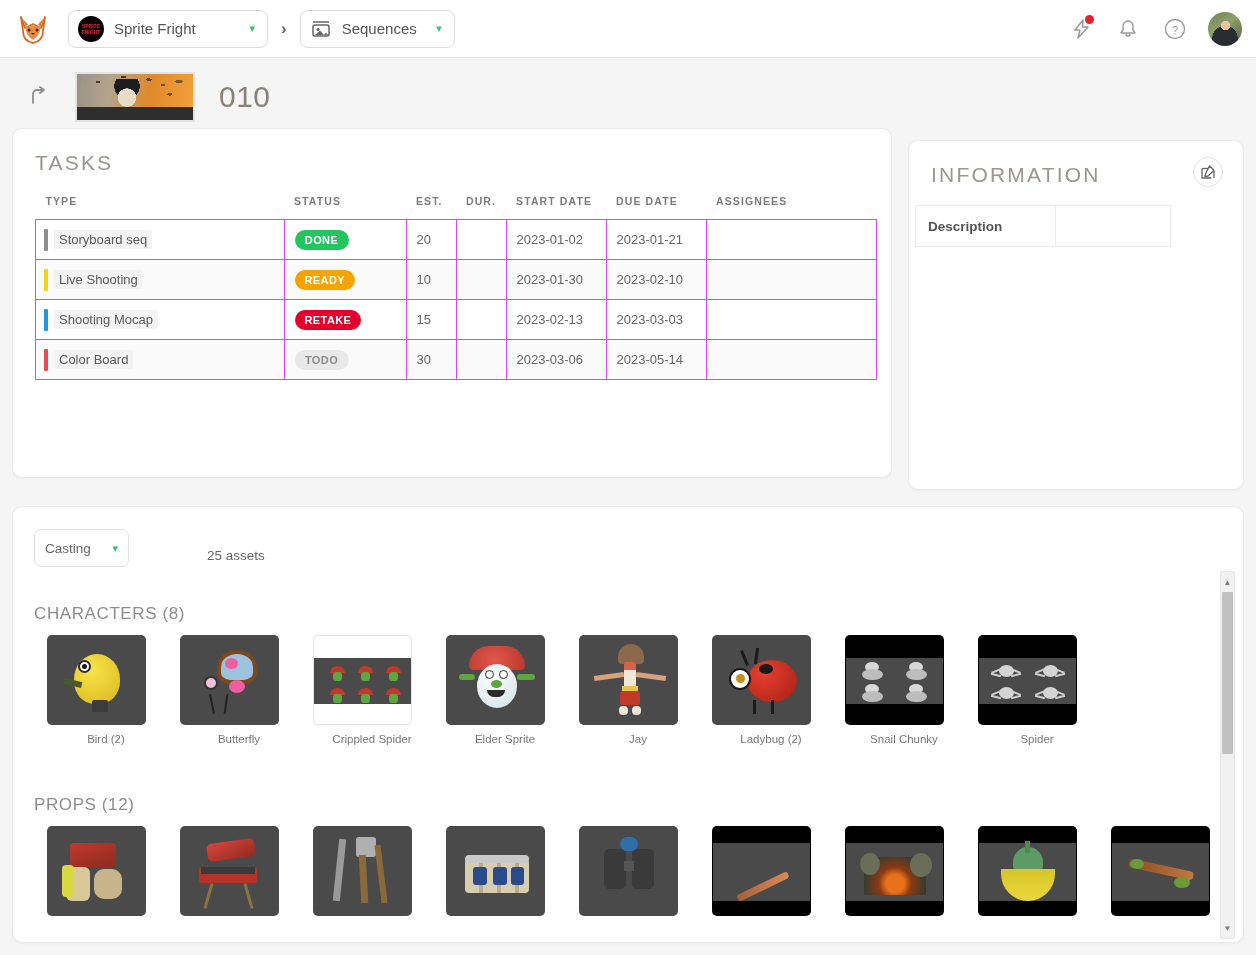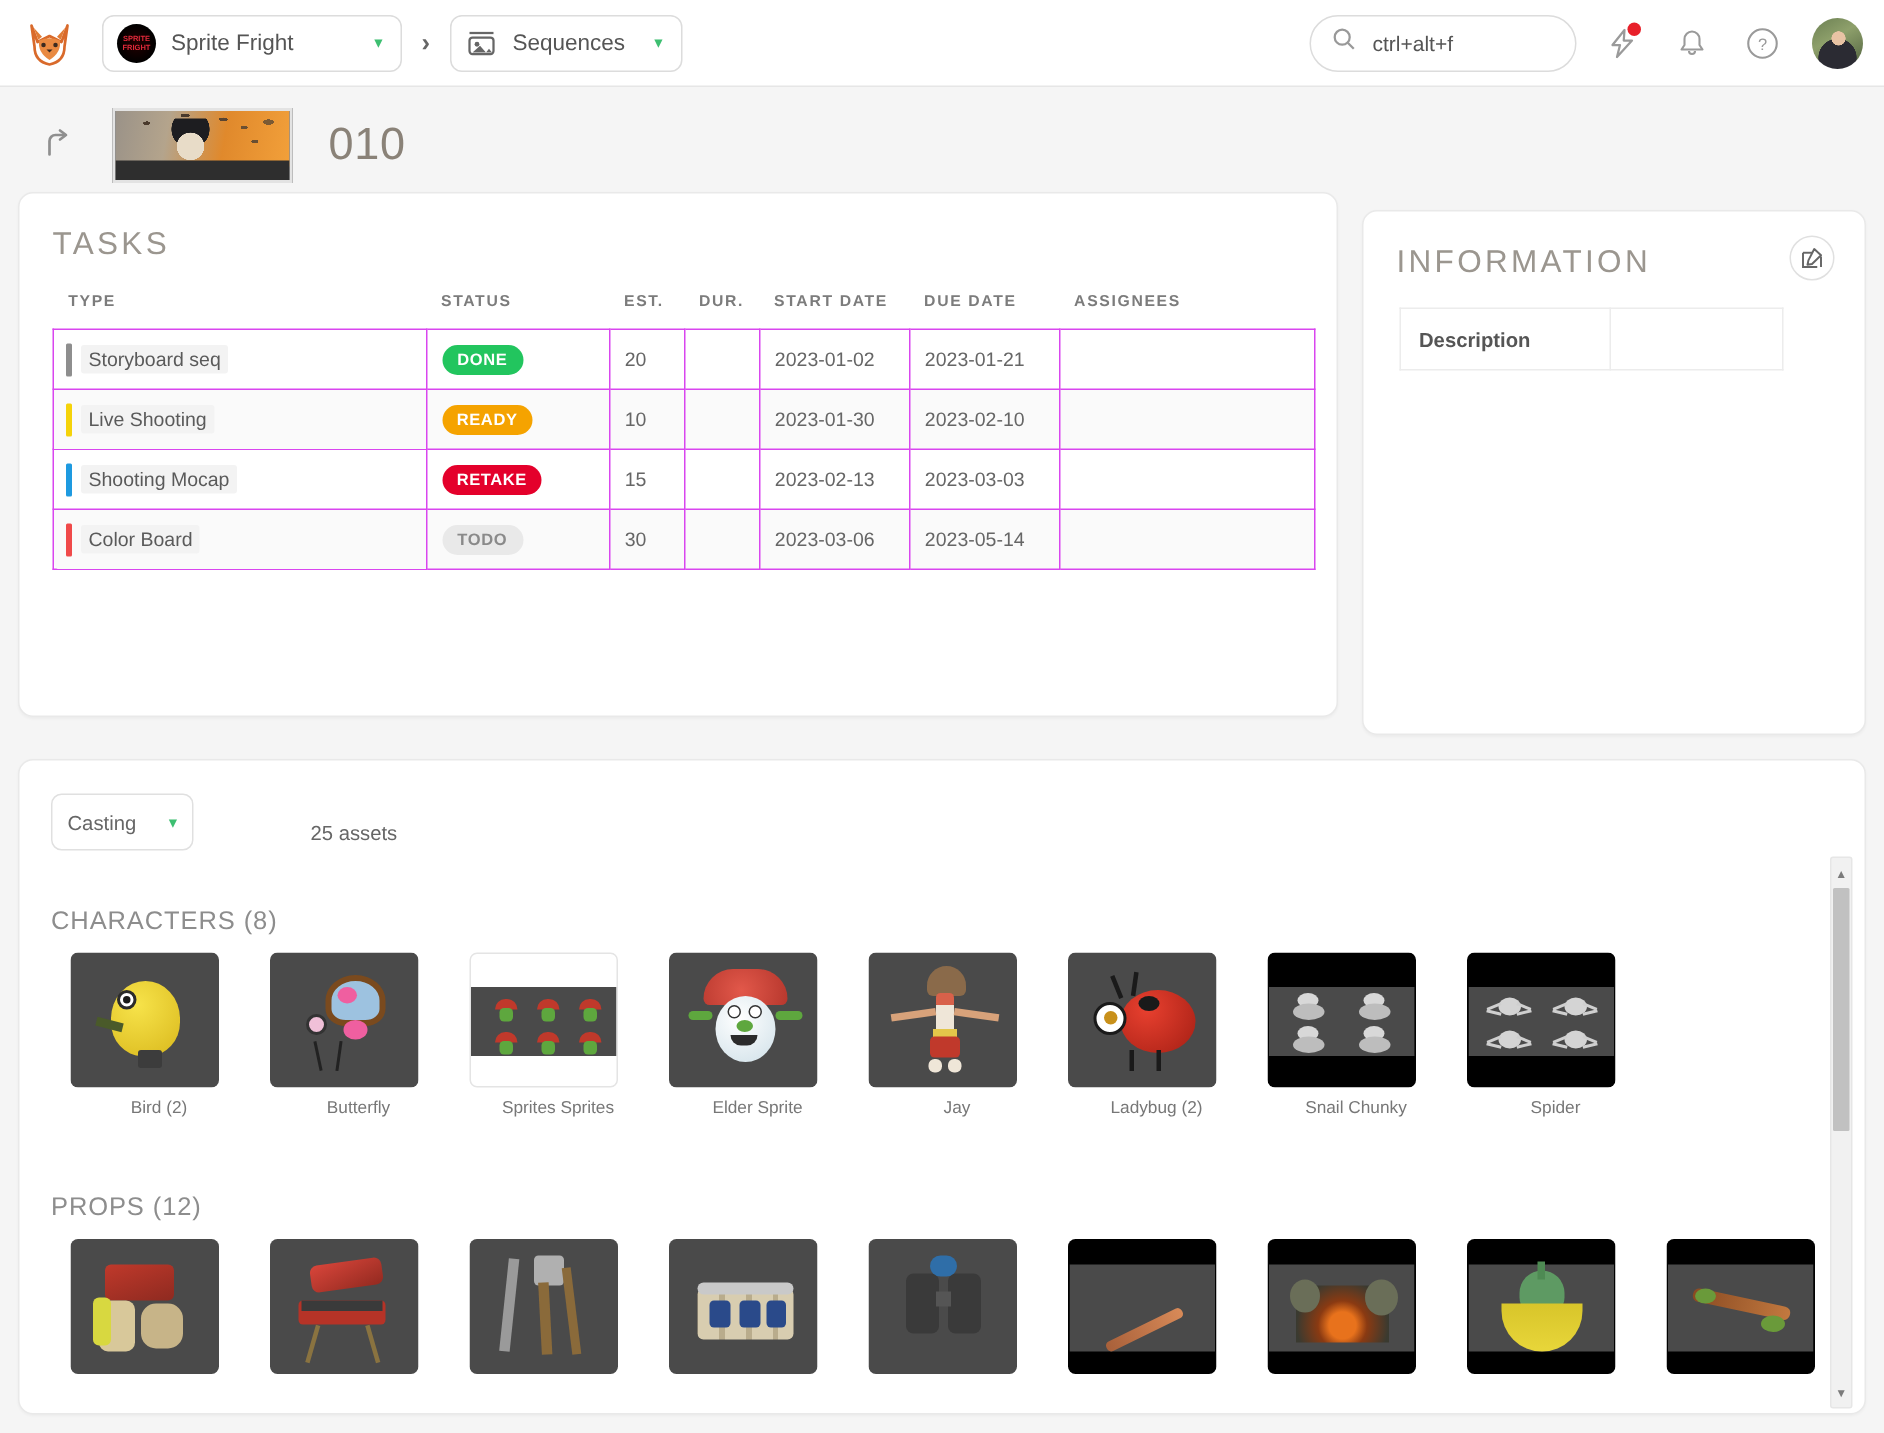--- a/index.html
+++ b/index.html
@@ -139,21 +139,21 @@
   .col-est, .col-dur { width: 50px; }
   .col-date { width: 100px; }
 
   
   #info-panel .sec-title { position: absolute; left: 22px; top: 22px; }
   .edit-btn {
     position: absolute; right: 20px; top: 16px; width: 30px; height: 30px;
     border: 1px solid #e0e0e0; border-radius: 50%; background: #fff;
     display: flex; align-items: center; justify-content: center; cursor: pointer;
   }
-  .info-table { position: absolute; left: 24px; top: 64px; width: 256px; border-collapse: collapse; }
+  .info-table { position: absolute; left: 6px; top: 64px; width: 256px; border-collapse: collapse; }
   .info-table td { border: 1px solid #ececec; height: 41px; padding: 0 12px; font-size: 13.5px; }
   .info-table td.k { width: 140px; font-weight: bold; color: #555; }
   .info-table td.v { color: #777; }
   .info-table tr:nth-child(even) td { background: #fafafa; }
 
   
   .select-box {
     position: absolute; left: 21px; top: 22px; width: 95px; height: 38px;
     border: 1px solid #e0e0e0; border-radius: 7px; background: #fff;
     display: flex; align-items: center; padding: 0 10px; cursor: pointer;
@@ -227,29 +227,20 @@
         <rect x="3" y="5" width="16" height="11" rx="2" fill="none" stroke="#666" stroke-width="1.5"></rect>
         <circle cx="8" cy="9.5" r="1.6" fill="#666"></circle>
         <path d="M5 15 L10 10.5 L14 15 L16 12.5 L18 15 Z" fill="#666"></path>
       </svg>
     </span>
     <span class="pill-label">Sequences</span>
     <span class="chev">▾</span>
   </div>
 
   <div class="topbar-right">
-    <div class="search-box">
-      <span>
-        <svg width="16" height="16" viewBox="0 0 16 16">
-            <circle cx="6.8" cy="6.8" r="5" fill="none" stroke="#999" stroke-width="1.5"></circle>
-            <line x1="10.5" y1="10.5" x2="14.5" y2="14.5" stroke="#999" stroke-width="1.5"></line>
-          </svg>
-      </span>
-      <input type="text" value="ctrl+alt+f" placeholder="ctrl+alt+f" style="">
-    </div>
 
     <div class="ic-btn">
       <svg width="22" height="22" viewBox="0 0 22 22">
           <path d="M13 2 L5 12 h5 l-2 8 L18 9 h-5.5 z" fill="none" stroke="#9a9a9a" stroke-width="1.5" stroke-linejoin="round"></path>
         </svg>
       <span class="notif-dot"></span>
     </div>
 
     <div class="ic-btn">
       <svg width="22" height="22" viewBox="0 0 22 22">
@@ -414,21 +405,21 @@
           </div>
           <div style="position:absolute;left:44px;top:52px;width:15px;height:15px">
             <div style="position:absolute;left:0;top:0;width:15px;height:7px;border-radius:8px 8px 0 0;background:#c0392b"></div>
             <div style="position:absolute;left:3px;top:6px;width:9px;height:9px;border-radius:3px;background:#5ea73e"></div>
           </div>
           <div style="position:absolute;left:72px;top:52px;width:15px;height:15px">
             <div style="position:absolute;left:0;top:0;width:15px;height:7px;border-radius:8px 8px 0 0;background:#c0392b"></div>
             <div style="position:absolute;left:3px;top:6px;width:9px;height:9px;border-radius:3px;background:#5ea73e"></div>
           </div>
         </div>
-        <div class="cap">Sprites Sprites</div>
+        <div class="cap">Crippled Spider</div>
       </div>
       <div class="asset">
         <div class="thumb">
           <div style="position:absolute;left:22px;top:10px;width:56px;height:24px;border-radius:28px 28px 6px 6px;background:radial-gradient(circle at 45% 60%,#e2584a,#b5362c)"></div>
           <div style="position:absolute;left:30px;top:28px;width:40px;height:44px;border-radius:50%;background:radial-gradient(circle at 40% 35%,#fff,#cfe0e8)"></div>
           <div style="position:absolute;left:38px;top:34px;width:9px;height:9px;border-radius:50%;background:#fff;border:1px solid #333"></div>
           <div style="position:absolute;left:52px;top:34px;width:9px;height:9px;border-radius:50%;background:#fff;border:1px solid #333"></div>
           <div style="position:absolute;left:44px;top:44px;width:11px;height:8px;border-radius:50%;background:#5ea73e"></div>
           <div style="position:absolute;left:40px;top:54px;width:18px;height:7px;border-radius:0 0 9px 9px;background:#2b2b2b"></div>
           <div style="position:absolute;left:12px;top:38px;width:16px;height:6px;background:#5ea73e;border-radius:3px"></div>

